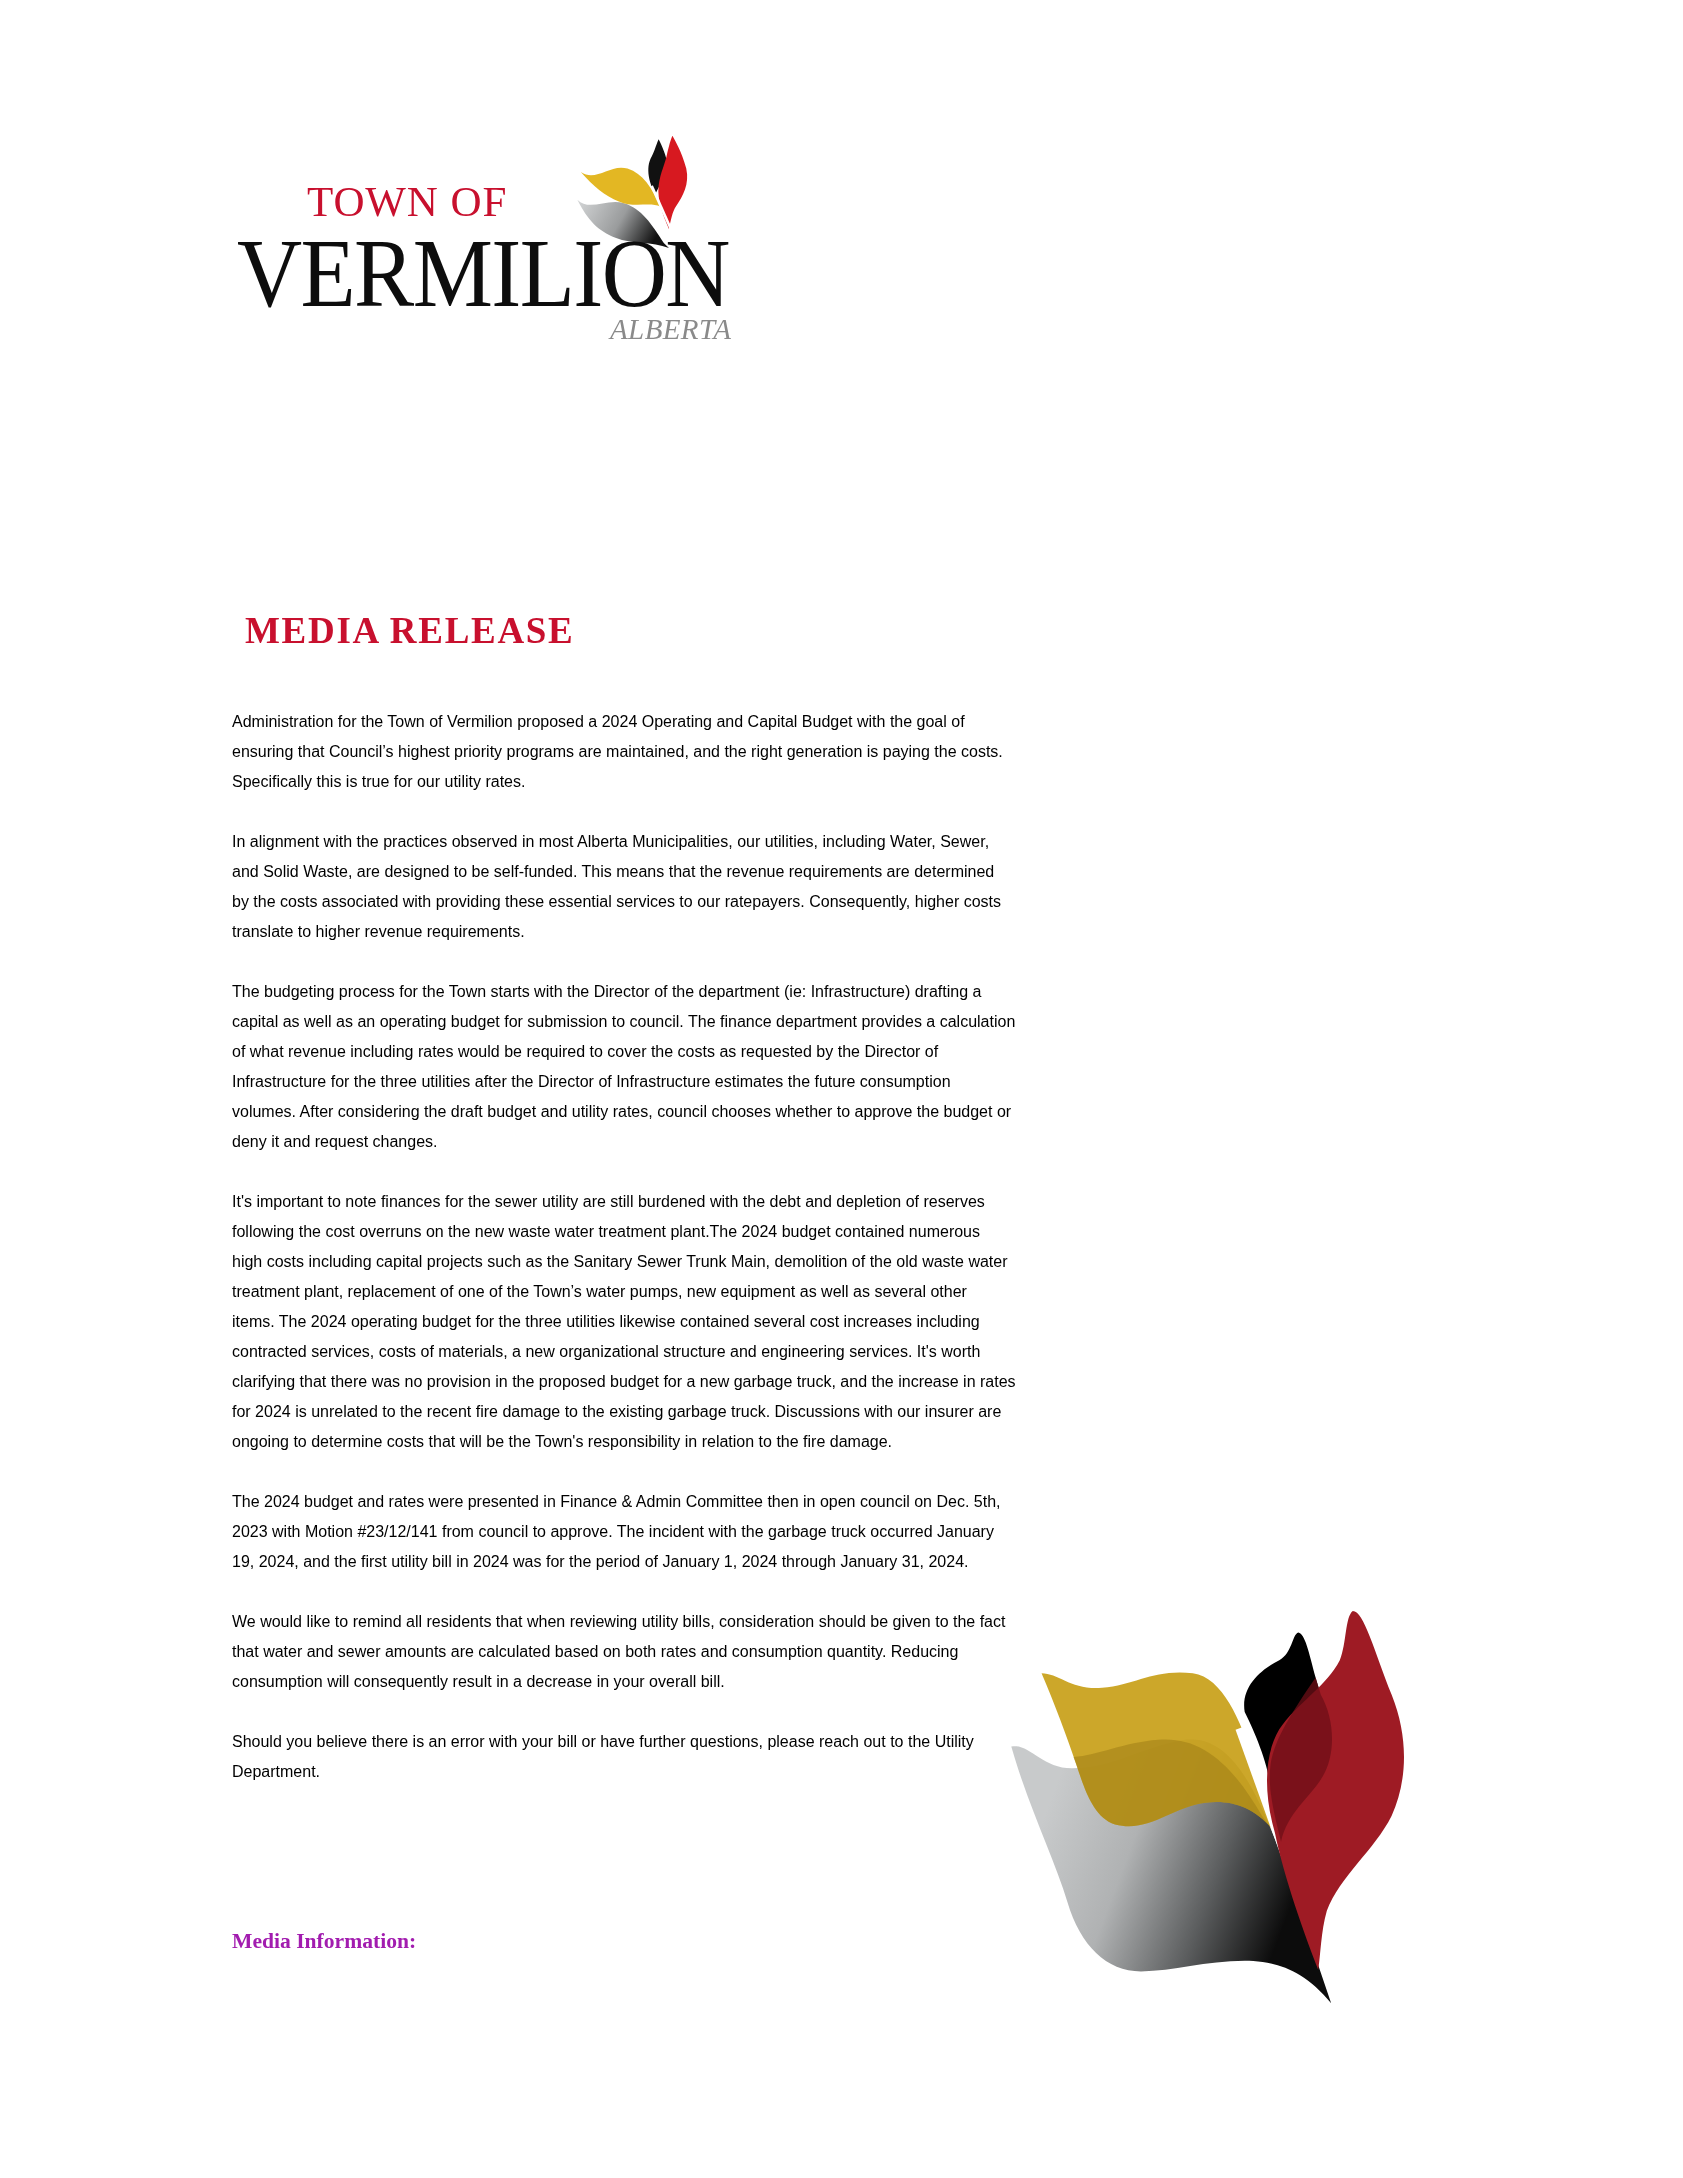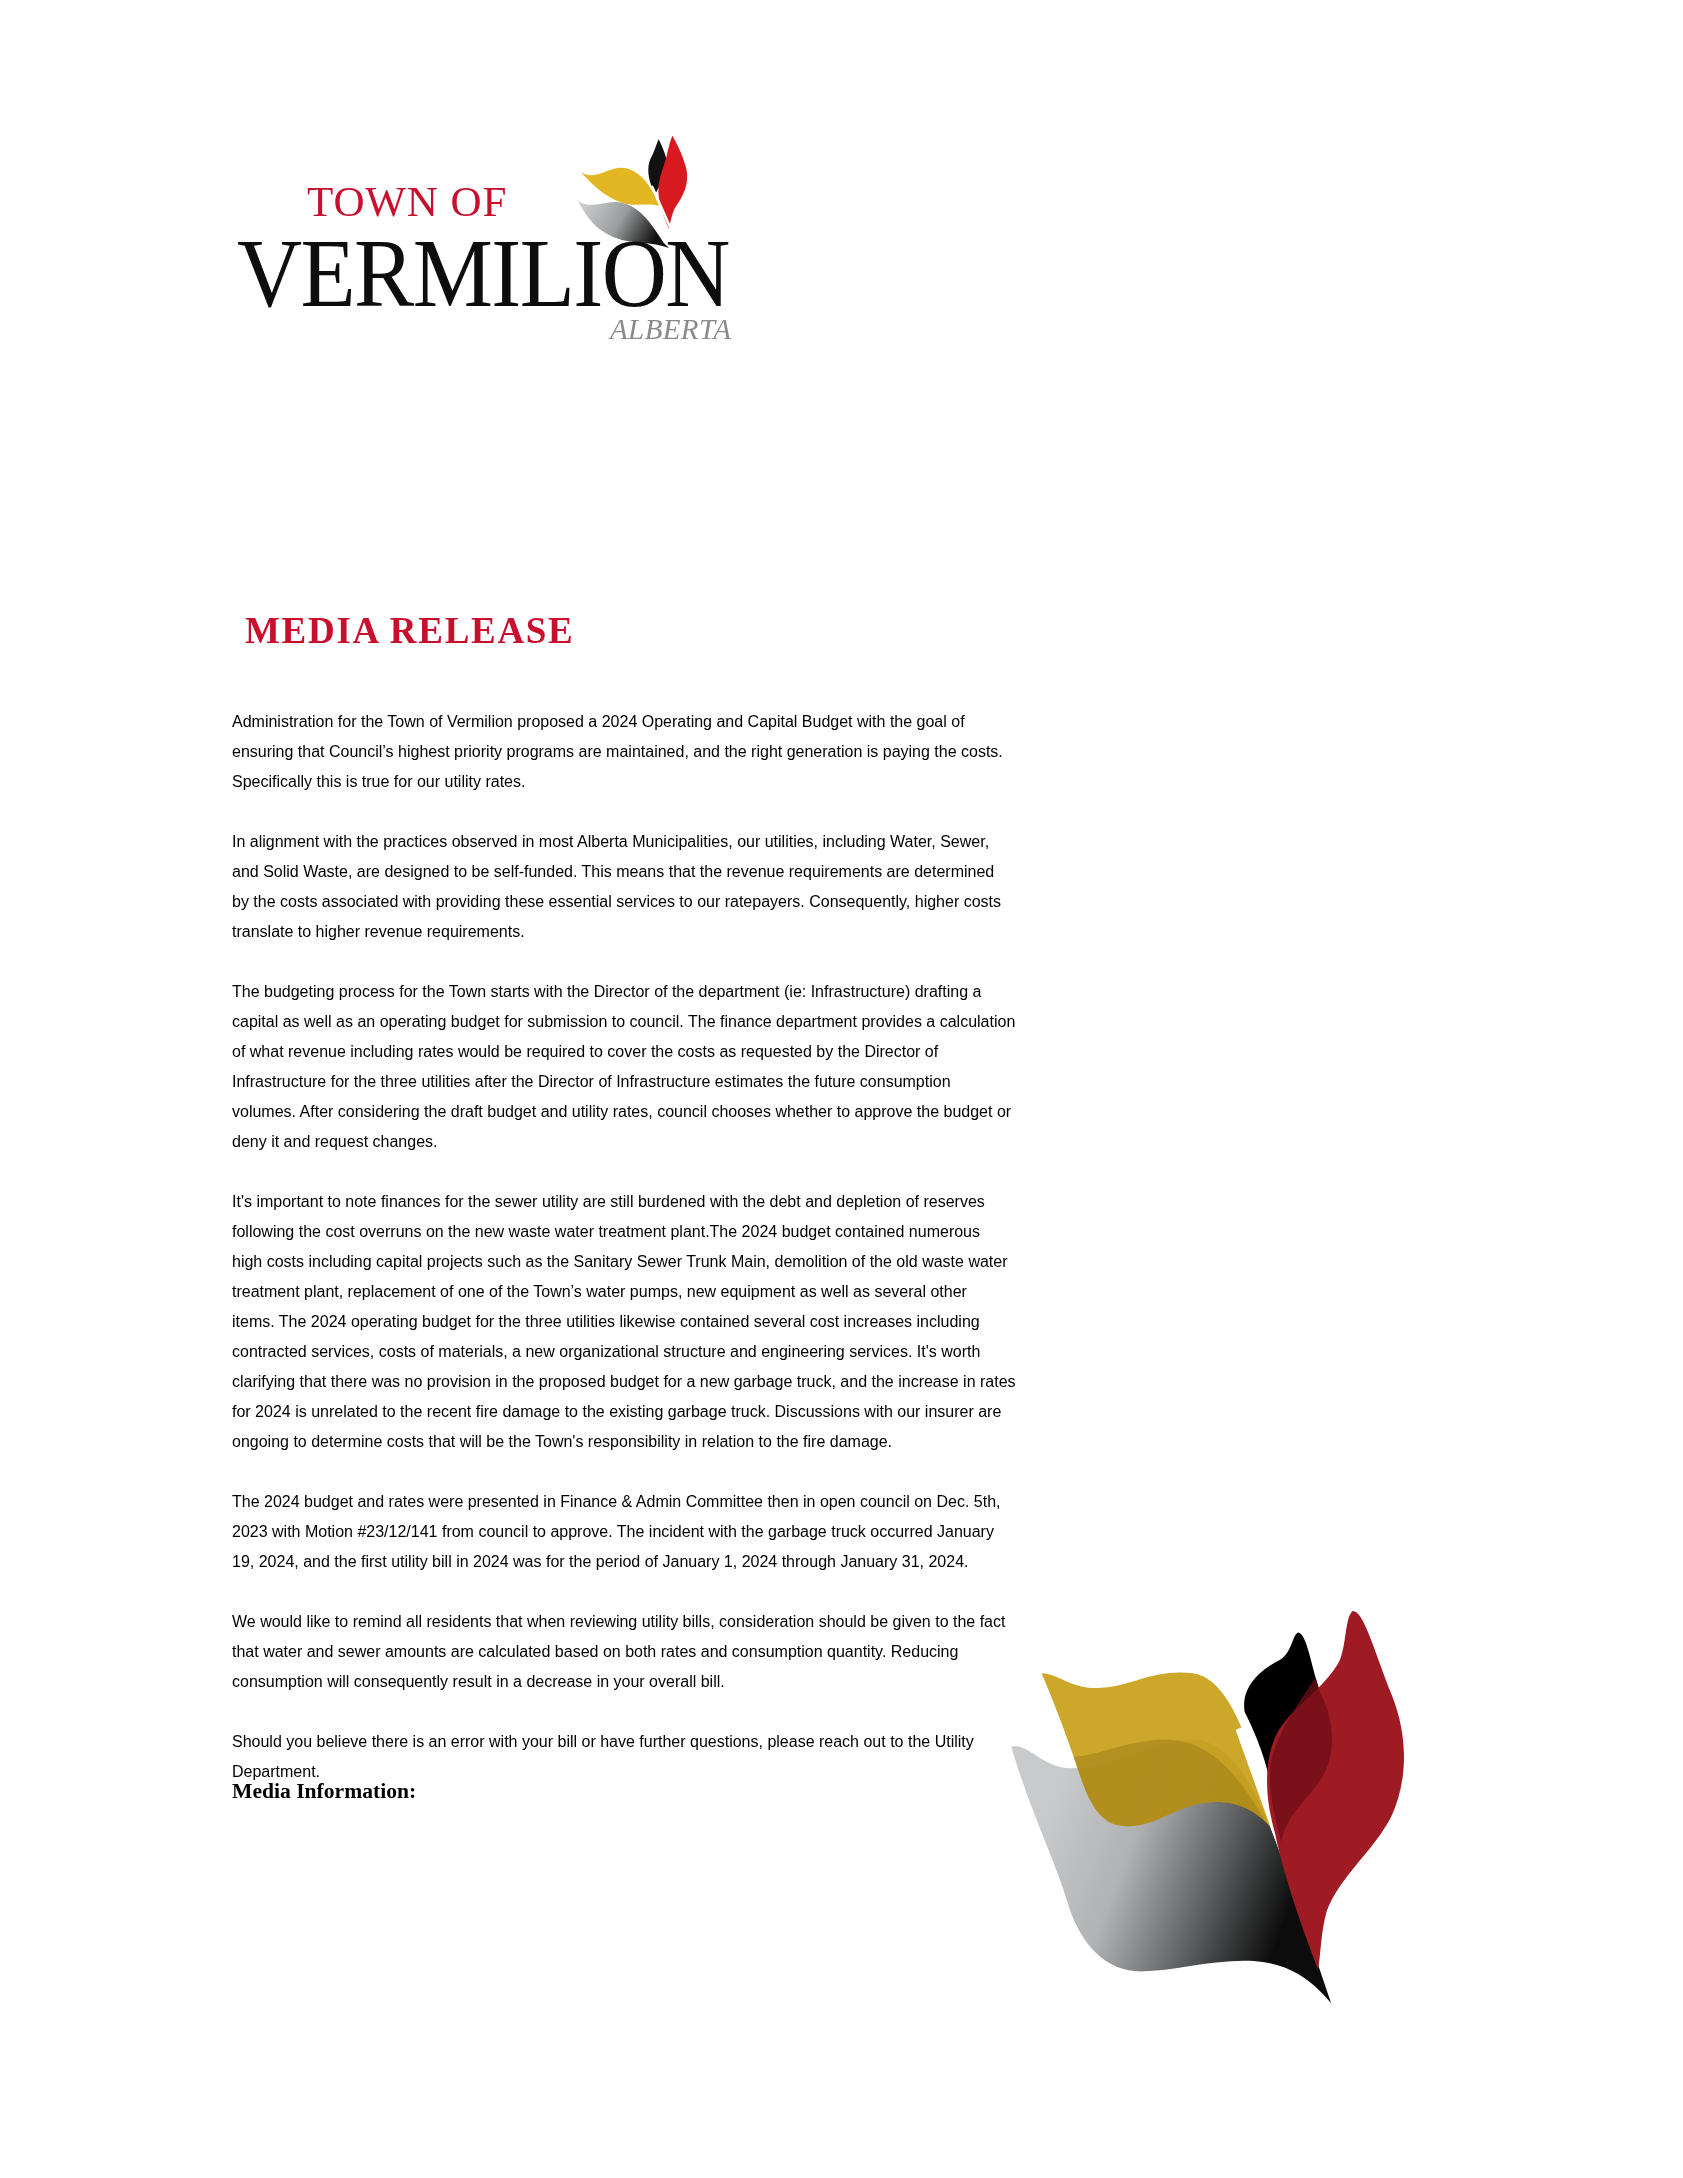--- a/index.html
+++ b/index.html
@@ -109,25 +109,25 @@
     color: #000000;
     z-index: 2;
   }
   .body-text p {
     margin: 0 0 30px 0;
     white-space: pre-line;
   }
   .media-info {
     position: absolute;
     left: 232px;
-    top: 1781px;
+    top: 1931px;
     font-family: "Liberation Serif", "DejaVu Serif", serif;
     font-size: 21.6px;
     font-weight: bold;
-    color: #000000;
+    color: #a21caf;
     line-height: 1;
   }
   .contact {
     position: absolute;
     left: 232px;
     top: 1885px;
     font-family: "Liberation Serif", "DejaVu Serif", serif;
     font-size: 21px;
     line-height: 30px;
     color: #111111;

